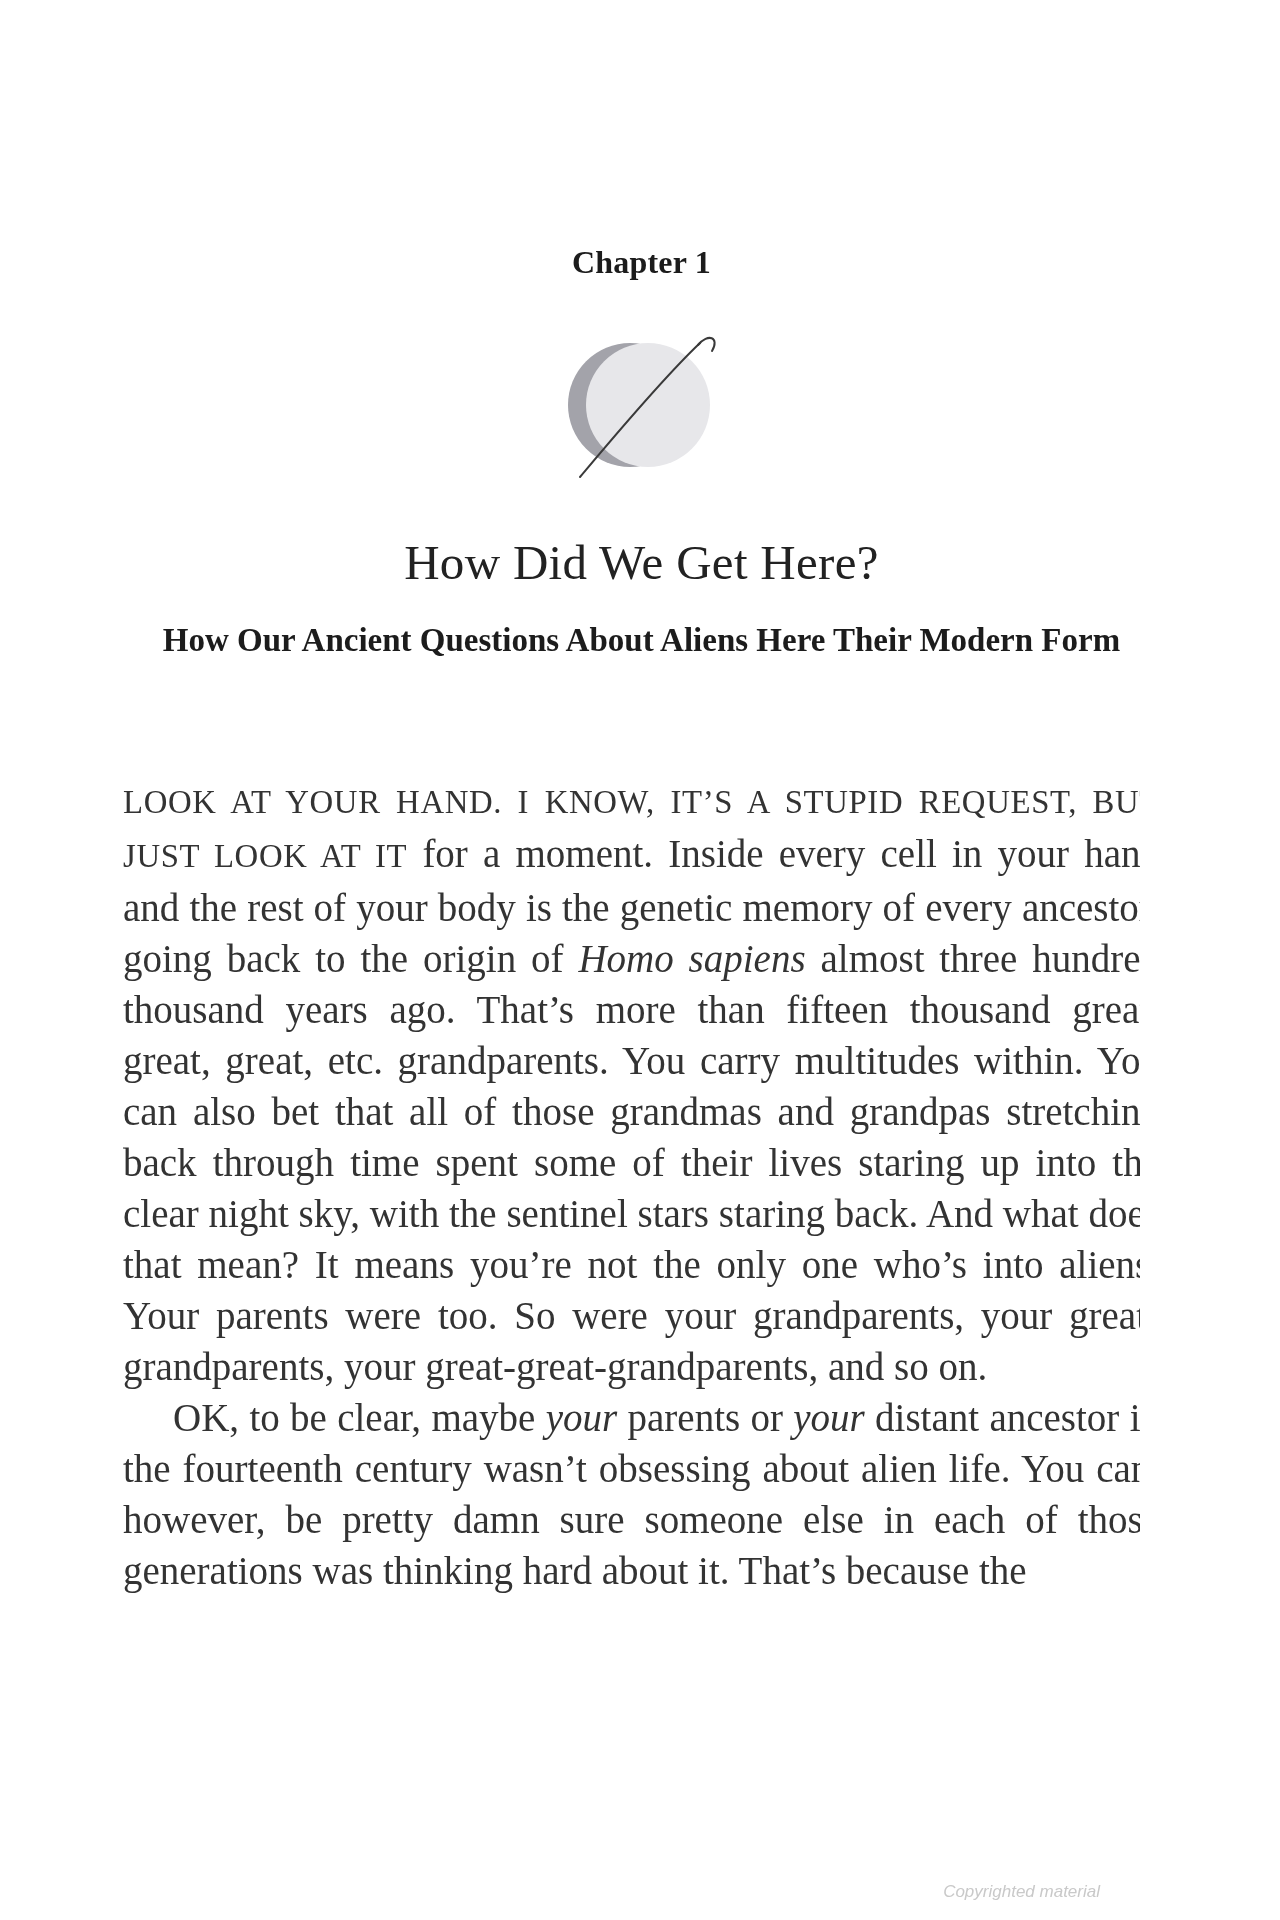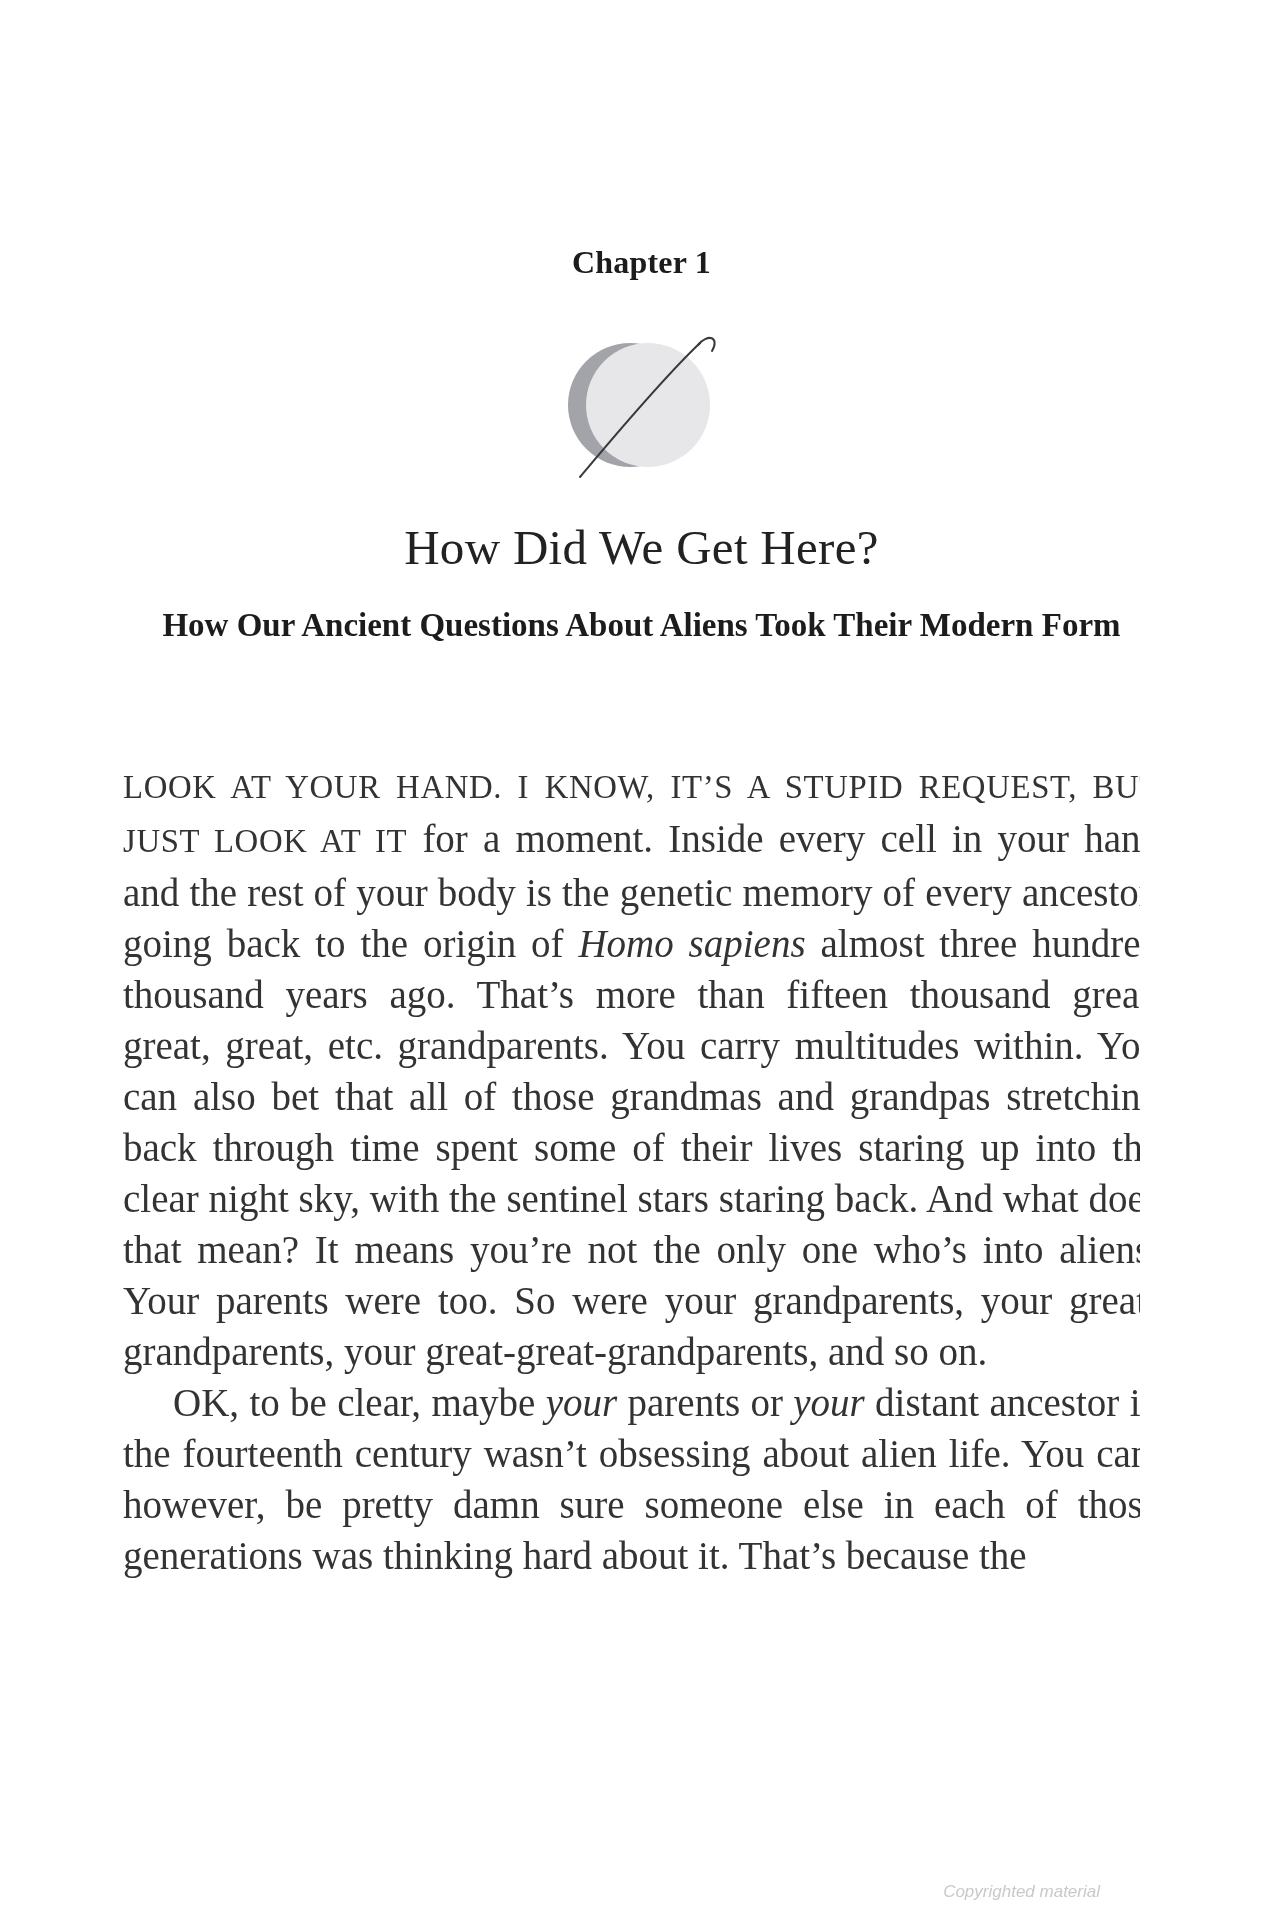--- a/index.html
+++ b/index.html
@@ -32,21 +32,21 @@
   }
   .ornament-wrap {
     margin-top: 40px;
     display: flex;
     justify-content: center;
   }
   .ornament-wrap svg {
     display: block;
   }
   .book-title {
-    margin-top: 28px;
+    margin-top: 43px;
     text-align: center;
     font-size: 49px;
     font-weight: 400;
     color: #222222;
     letter-spacing: 0.3px;
   }
   .book-subtitle {
     margin-top: 26px;
     text-align: center;
     font-size: 33px;
@@ -102,21 +102,21 @@
         <circle cx="136" cy="84" r="62" fill="#e7e7ea"></circle>
 
         <path d="M 68 156 C 100 118, 150 58, 188 22" stroke="#3a3a3a" stroke-width="2" fill="none" stroke-linecap="round"></path>
 
         <path d="M 186 24 c 10 -12, 22 -8, 14 6" stroke="#3a3a3a" stroke-width="2" fill="none" stroke-linecap="round"></path>
       </svg>
     </div>
 
     <div class="book-title">How Did We Get Here?</div>
 
-    <div class="book-subtitle">How Our Ancient Questions About Aliens Took Their Modern Form</div>
+    <div class="book-subtitle">How Our Ancient Questions About Aliens Here Their Modern Form</div>
 
     <div class="body-text">
         <p class="para"><span class="seg-lead-caps">LOOK AT YOUR HAND. I KNOW, IT’S A STUPID REQUEST, BUT JUST LOOK AT IT</span><span class="seg-normal"> for a moment. Inside every cell in your hand and the rest of your body is the genetic memory of every ancestor, going back to the origin of </span><span class="seg-italic">Homo sapiens</span><span class="seg-normal"> almost three hundred thousand years ago. That’s more than fifteen thousand great, great, great, etc. grandparents. You carry multitudes within. You can also bet that all of those grandmas and grandpas stretching back through time spent some of their lives staring up into the clear night sky, with the sentinel stars staring back. And what does that mean? It means you’re not the only one who’s into aliens. Your parents were too. So were your grandparents, your great-grandparents, your great-great-grandparents, and so on.</span></p>
         <p class="para indent"><span class="seg-normal">OK, to be clear, maybe </span><span class="seg-italic">your</span><span class="seg-normal"> parents or </span><span class="seg-italic">your</span><span class="seg-normal"> distant ancestor in the fourteenth century wasn’t obsessing about alien life. You can, however, be pretty damn sure someone else in each of those generations was thinking hard about it. That’s because the</span></p>
       </div>
 
   </div>
 
   <div class="footer-note">Copyrighted material</div>
 </div>

